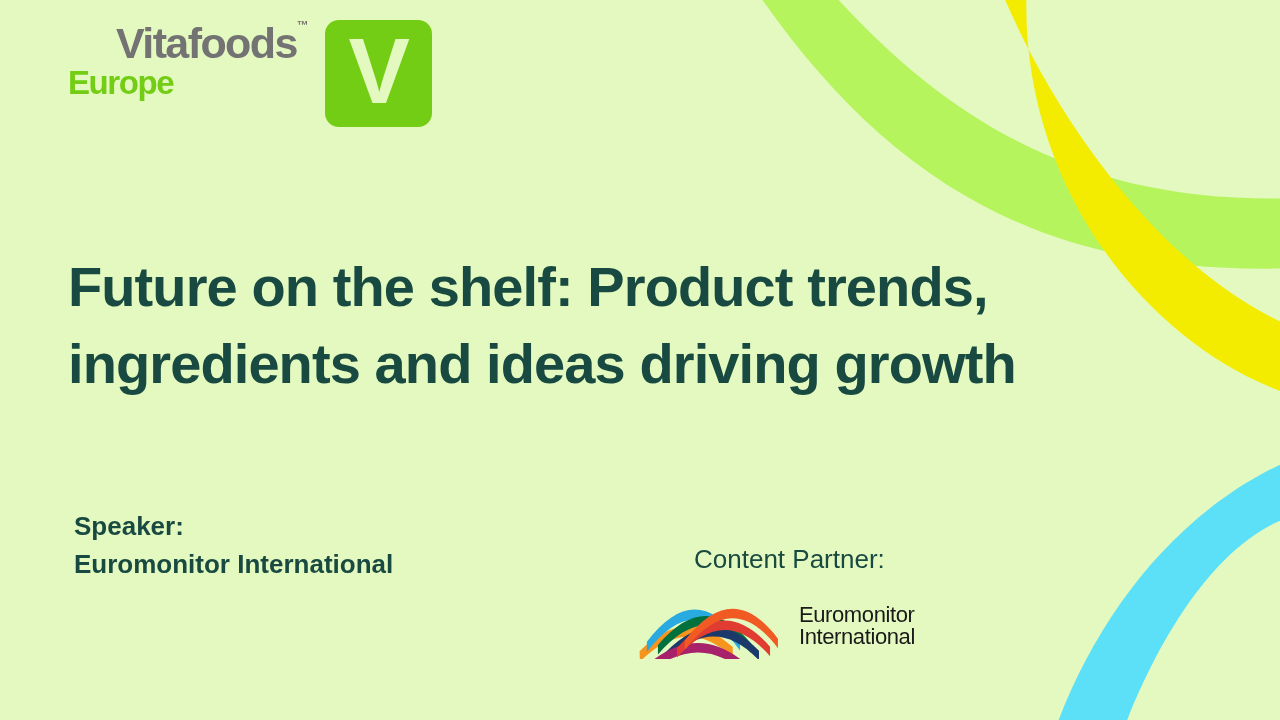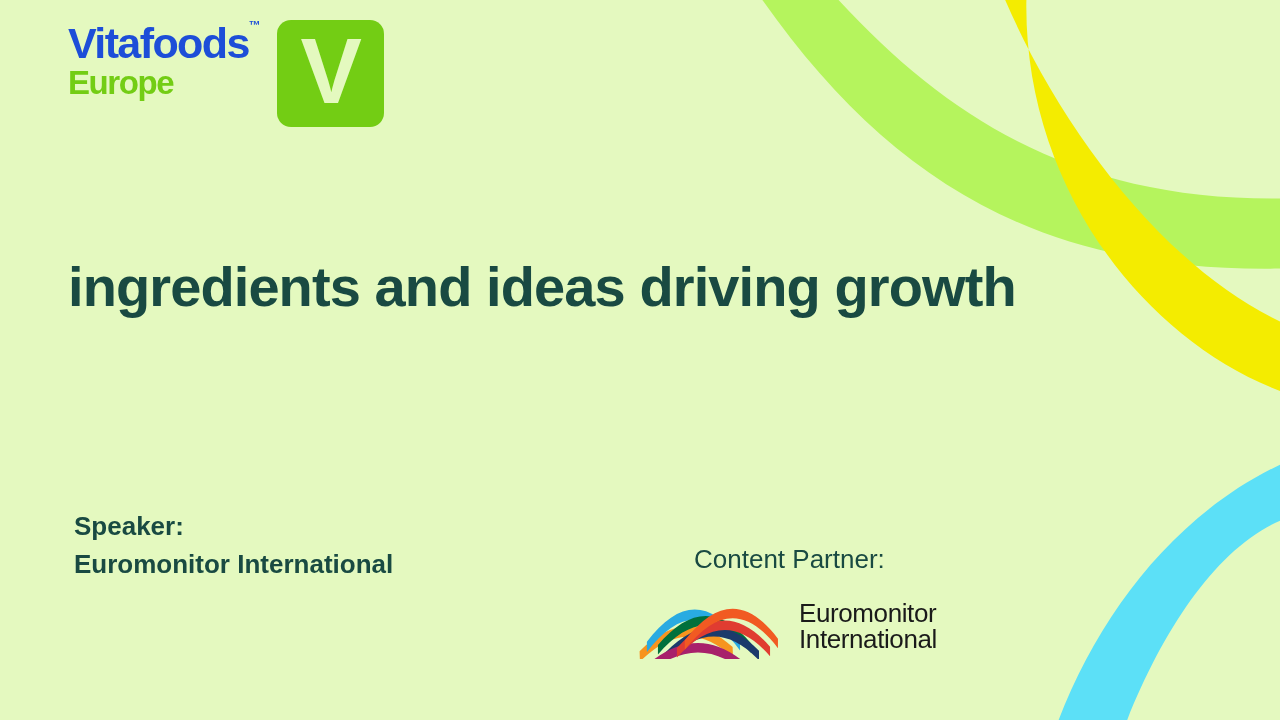--- a/index.html
+++ b/index.html
@@ -19,23 +19,23 @@
   
   #logo {
     position:absolute; left:68px; top:14px;
     display:flex; align-items:flex-start;
   }
   #logo-wordmark {
     display:flex; flex-direction:column;
     padding-top:9px;
   }
   .logo-line1 {
-    font-size:43px; font-weight:bold; color:#1d4ed8;
+    font-size:43px; font-weight:bold; color:#737373;
     letter-spacing:-1.6px; line-height:0.95;
-    position:relative; white-space:nowrap;
+    position:relative; white-space:nowrap;margin-left:48px;
   }
   .logo-tm {
     font-size:12px; font-weight:bold; vertical-align:super;
     letter-spacing:0; position:relative; top:-14px; left:0px;
   }
   .logo-line2 {
     font-size:33px; font-weight:bold; color:#73cd14;
     letter-spacing:-1.4px; line-height:1.05;
     white-space:nowrap; margin-top:2px;
   }
@@ -73,21 +73,21 @@
     font-size:26px; color:#194a42; line-height:1.2;
     white-space:nowrap;
   }
   #partner-logo {
     display:flex; align-items:center;
     margin-top:18px; margin-left:-55px;
   }
   #partner-mark { flex:none; }
   #partner-name {
     margin-left:10px; color:#1a1a1a;
-    font-size:26px; line-height:1.02; letter-spacing:-0.4px;
+    font-size:22px; line-height:1.02; letter-spacing:-0.4px;
   }
   #partner-name span { display:block; white-space:nowrap; }
 </style>
 </head>
 <body>
 
 <svg id="bg-decor" viewBox="0 0 1280 720" width="1280" height="720">
 
   <path d="M 742,-30 C 880,180 1040,278 1300,268 L 1300,198
            C 1080,206 940,120 812,-30 Z" fill="#b5f45d"></path>
@@ -103,20 +103,21 @@
   <div id="logo-wordmark">
     <div class="logo-line1"><span>Vitafoods</span><span class="logo-tm">™</span></div>
     <div class="logo-line2">Europe</div>
   </div>
   <div id="logo-mark">
     <span id="logo-mark-letter">V</span>
   </div>
 </div>
 
 <h1 id="title">
+  <span class="tline">Future on the shelf: Product trends,</span>
   <span class="tline">ingredients and ideas driving growth</span>
 </h1>
 
 <div id="speaker">
   <span>Speaker:</span>
   <span>Euromonitor International</span>
 </div>
 
 <div id="partner">
   <div id="partner-label">Content Partner:</div>

